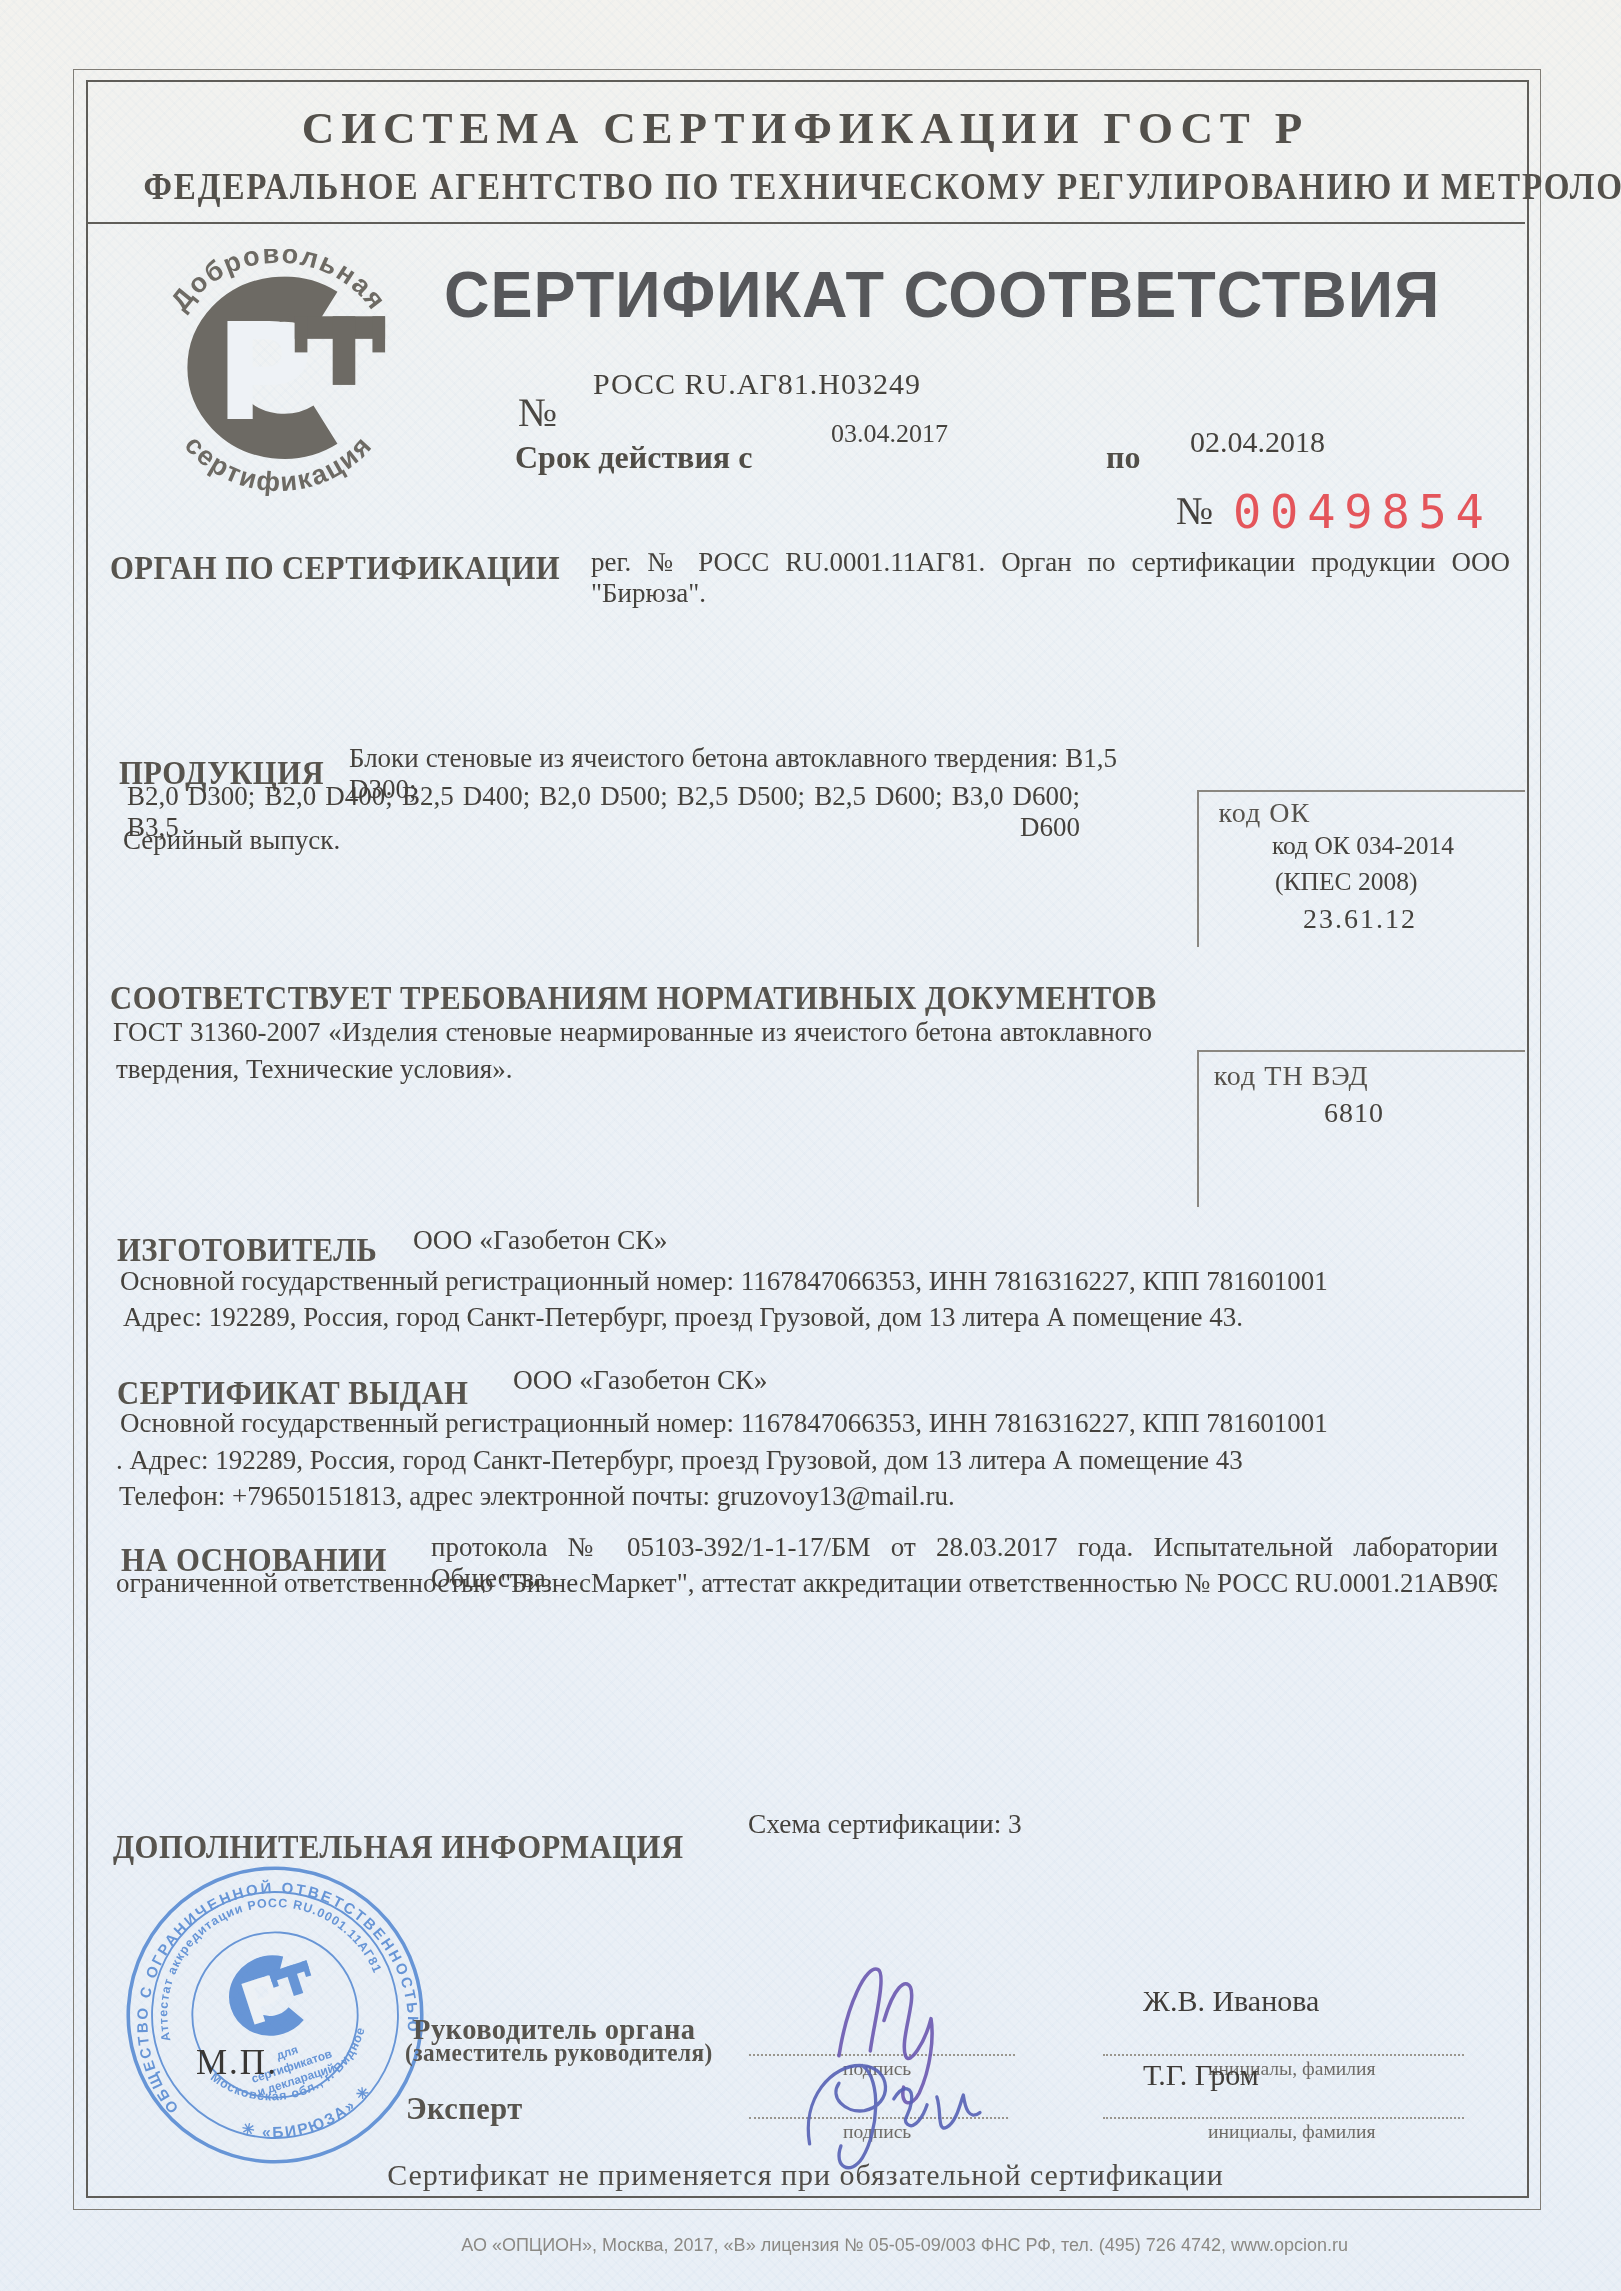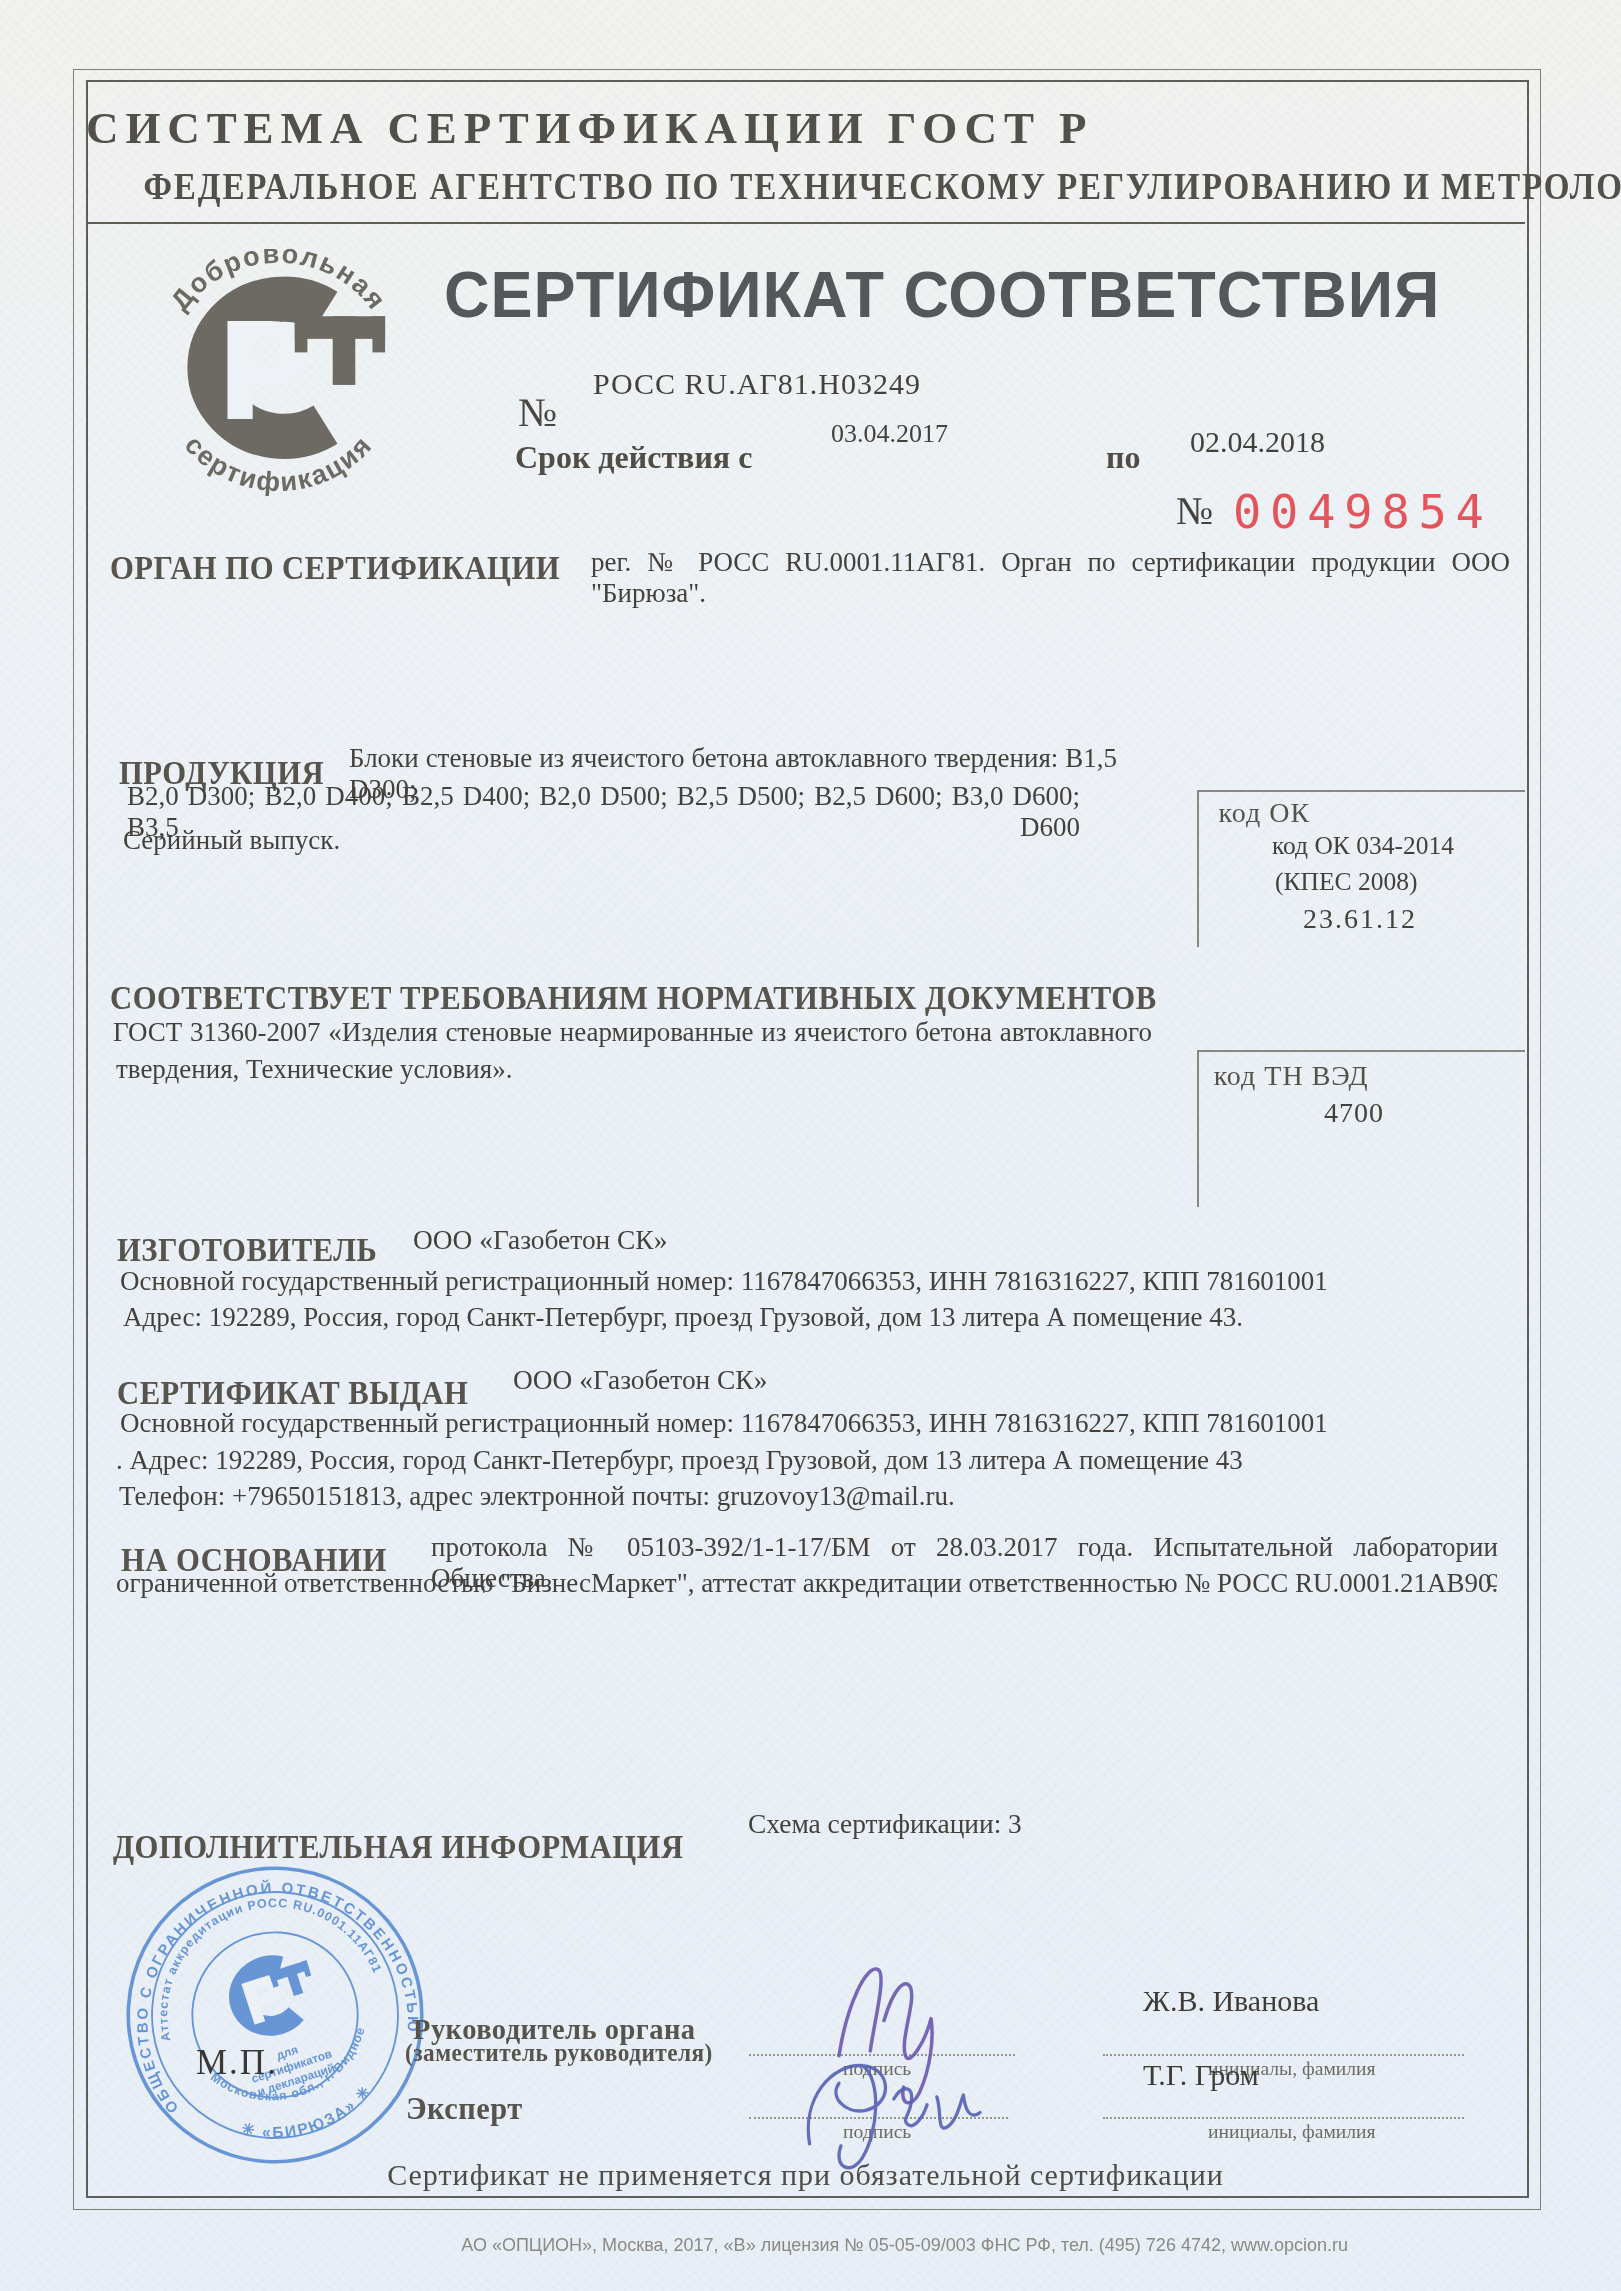--- a/index.html
+++ b/index.html
@@ -19,21 +19,21 @@
   }
   .abs{position:absolute;}
   .frame-outer{left:73px;top:69px;width:1466px;height:2139px;border:1.5px solid #807d76;}
   .frame-inner{left:86px;top:80px;width:1439px;height:2114px;border:2.5px solid var(--border-gray);}
   .header-divider{left:86px;top:222px;width:1439px;height:0;border-top:2.5px solid var(--border-gray);}
   .t{font-family:"Liberation Serif",serif;color:var(--text-dark);white-space:nowrap;}
   .b{font-weight:bold;}
   .h{font-family:"Liberation Serif",serif;font-weight:bold;color:var(--heading-gray);
      transform:scaleX(.93);transform-origin:0 50%;white-space:nowrap;letter-spacing:0.5px;}
   .just{white-space:normal;text-align:justify;text-align-last:justify;}
-  .header1{left:86px;top:102px;width:1439px;font-size:45px;font-weight:bold;
+  .header1{left:86px;top:102px;width:1439px;text-align:center;font-size:45px;font-weight:bold;
      letter-spacing:6.9px;color:#53504b;}
   .header2{left:86px;top:165px;width:1439px;text-align:center;font-size:36px;font-weight:bold;
      letter-spacing:2px;color:#53504b;transform:scale(.92,1.05);}
   .title{left:431px;top:257px;width:1054px;text-align:center;font-family:"Liberation Sans",sans-serif;
      font-weight:bold;font-size:65px;color:#56575a;letter-spacing:1px;transform:scaleX(.97);
      transform-origin:0 50%;white-space:nowrap;}
   .codebox{border-top:2px solid #8a8781;border-left:2px solid #8a8781;}
   .sigline{border-top:2px dotted #99958d;height:0;}
   .cap{font-size:19.6px;color:#6e6b66;white-space:nowrap;}
   .red-num{font-family:"DejaVu Sans Mono",monospace;font-size:47px;color:var(--serial-red);
@@ -107,21 +107,21 @@
     <div class="abs t" style="left:76px;top:75px;font-size:25.5px;">(КПЕС 2008)</div>
     <div class="abs t" style="left:104px;top:111px;font-size:28px;letter-spacing:2px;">23.61.12</div>
   </div>
 
   <div class="abs h" style="left:110px;top:980px;font-size:33px;">СООТВЕТСТВУЕТ ТРЕБОВАНИЯМ НОРМАТИВНЫХ ДОКУМЕНТОВ</div>
   <div class="abs t just" style="left:113px;top:1017px;width:1039px;font-size:27px;">ГОСТ 31360-2007 «Изделия стеновые неармированные из ячеистого бетона автоклавного</div>
   <div class="abs t" style="left:116px;top:1054px;font-size:27px;">твердения, Технические условия».</div>
 
   <div class="abs codebox" style="left:1197px;top:1021px;width:326px;height:155px;margin-top:29px;">
     <div class="abs t" style="left:14.7px;top:7.8px;font-size:28px;color:#55524c;letter-spacing:1px;">код ТН ВЭД</div>
-    <div class="abs t" style="left:125px;top:45px;font-size:28px;letter-spacing:1px;">4700</div>
+    <div class="abs t" style="left:125px;top:45px;font-size:28px;letter-spacing:1px;">6810</div>
   </div>
 
   <div class="abs h" style="left:117px;top:1232px;font-size:33px;">ИЗГОТОВИТЕЛЬ</div>
   <div class="abs t" style="left:413px;top:1225px;font-size:27.4px;">ООО «Газобетон СК»</div>
   <div class="abs t" style="left:120px;top:1266px;font-size:27px;">Основной государственный регистрационный номер: 1167847066353, ИНН 7816316227, КПП 781601001</div>
   <div class="abs t" style="left:123px;top:1302px;font-size:27px;">Адрес: 192289, Россия, город Санкт-Петербург, проезд Грузовой, дом 13 литера А помещение 43.</div>
 
   <div class="abs h" style="left:117px;top:1375px;font-size:33px;">СЕРТИФИКАТ ВЫДАН</div>
   <div class="abs t" style="left:513px;top:1365px;font-size:27.4px;">ООО «Газобетон СК»</div>
   <div class="abs t" style="left:120px;top:1408px;font-size:27px;">Основной государственный регистрационный номер: 1167847066353, ИНН 7816316227, КПП 781601001</div>

